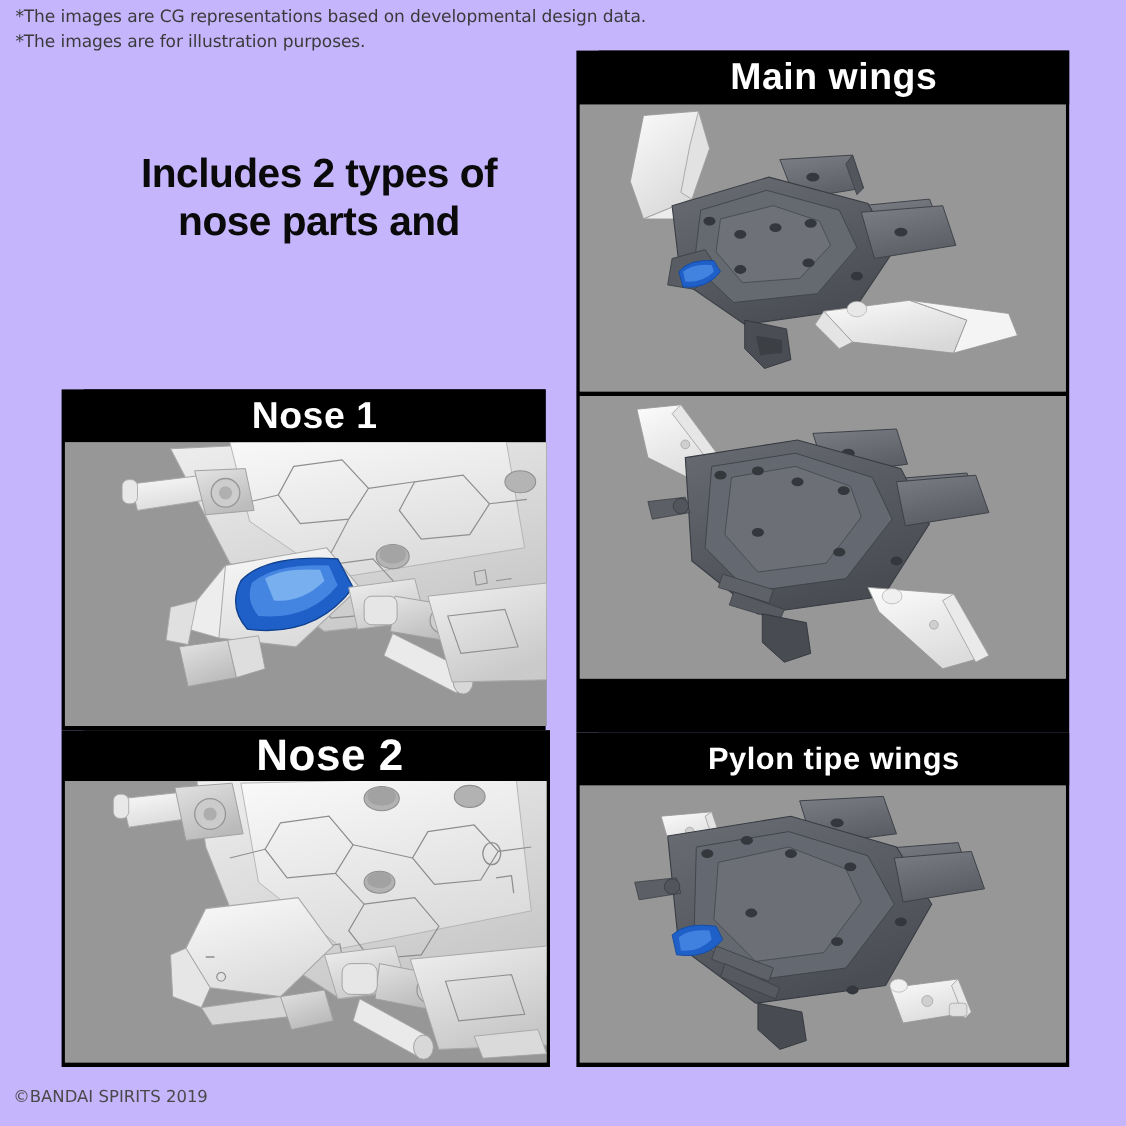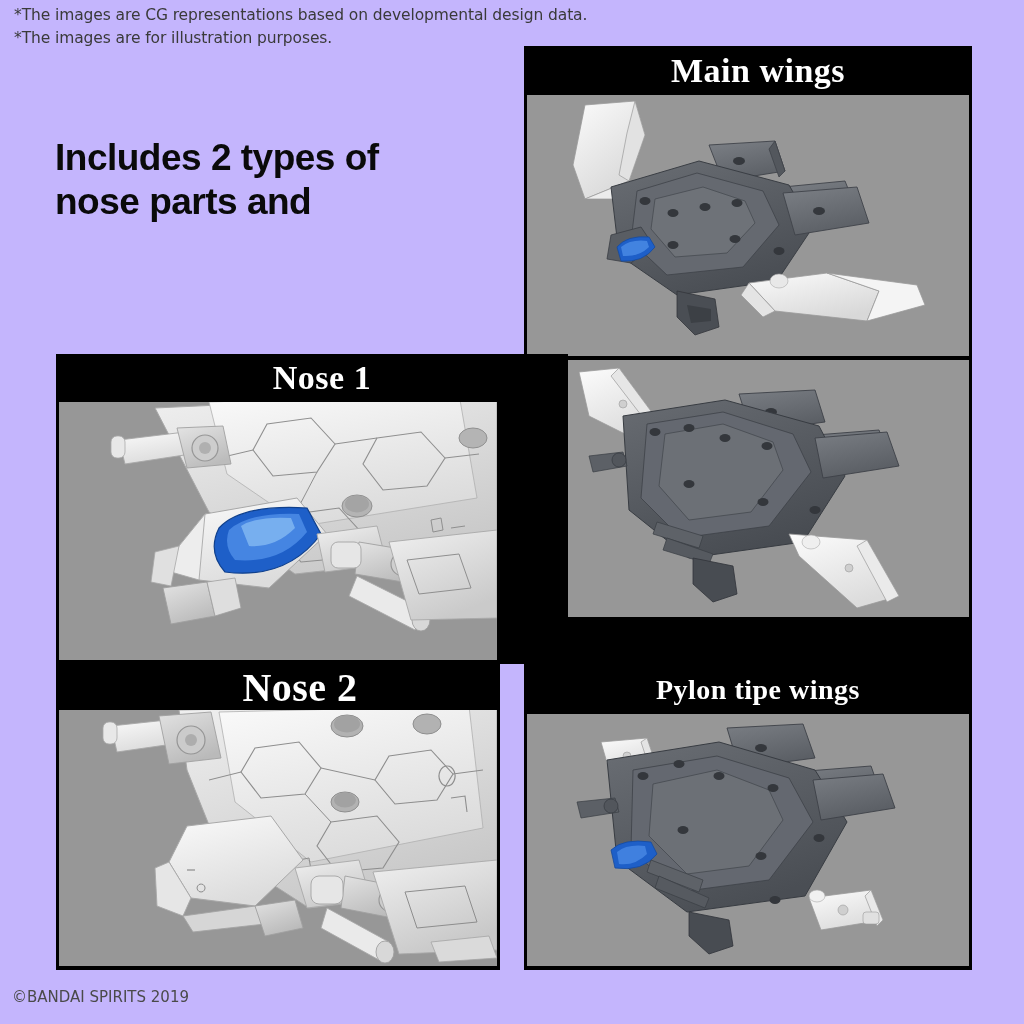--- a/index.html
+++ b/index.html
@@ -27,29 +27,29 @@
     position: absolute;
     left: 55px; top: 136px;
     width: 470px;
     font-size: 37px;
     line-height: 1.19;
     font-weight: 700;
     color: #0a0a0a;
     font-family: "Liberation Sans", sans-serif;
     letter-spacing: -0.5px;
   }
-  .headline div { white-space: nowrap; }
+  .headline div { white-space: nowrap; text-align: center; }
 
   .panel { position: absolute; background: #000; box-sizing: border-box; }
   .panel .titlebar {
     background: #000;
     color: #ffffff;
     font-weight: 700;
     text-align: center;
-    font-family: Liberation Serif, serif;
+    font-family: Liberation Sans, sans-serif;
     letter-spacing: 0.5px;
     display: flex; align-items: center; justify-content: center;
     box-sizing: border-box;
     margin-left: 20px;
   }
   .panel .stage {
     position: relative;
     background: #979797;
     overflow: hidden;
     box-sizing: border-box;
@@ -62,21 +62,21 @@
   #panel-main-wings .stage    { height: 261px; margin: 0 3px 3px 3px; width: 442px; }
 
   #panel-recip-wings     { left: 524px; top: 360px; width: 448px; height: 306px; }
   #panel-recip-wings .titlebar { height: 45px; font-size: 28px; }
   #panel-recip-wings .stage    { height: 257px; margin: 0 3px 3px 3px; width: 442px; }
 
   #panel-pylon-wings     { left: 524px; top: 666px; width: 448px; height: 304px; }
   #panel-pylon-wings .titlebar { height: 48px; font-size: 28px; }
   #panel-pylon-wings .stage    { height: 252px; margin: 0 3px 3px 3px; width: 442px; }
 
-  #panel-nose-1          { left: 56px;  top: 354px; width: 512px; height: 310px; }
+  #panel-nose-1          { left: 56px;  top: 354px; width: 440px; height: 310px; }
   #panel-nose-1 .titlebar { height: 48px; font-size: 34px; }
   #panel-nose-1 .stage    { height: 258px; margin: 0 3px 3px 3px; width: 438px; }
 
   #panel-nose-2          { left: 56px;  top: 664px; width: 444px; height: 306px; }
   #panel-nose-2 .titlebar { height: 46px; font-size: 40px; padding-left: 24px; }
   #panel-nose-2 .stage    { height: 256px; margin: 0 3px 3px 3px; width: 438px; }
 
   .copyright {
     position: absolute;
     left: 12px; top: 988px;

